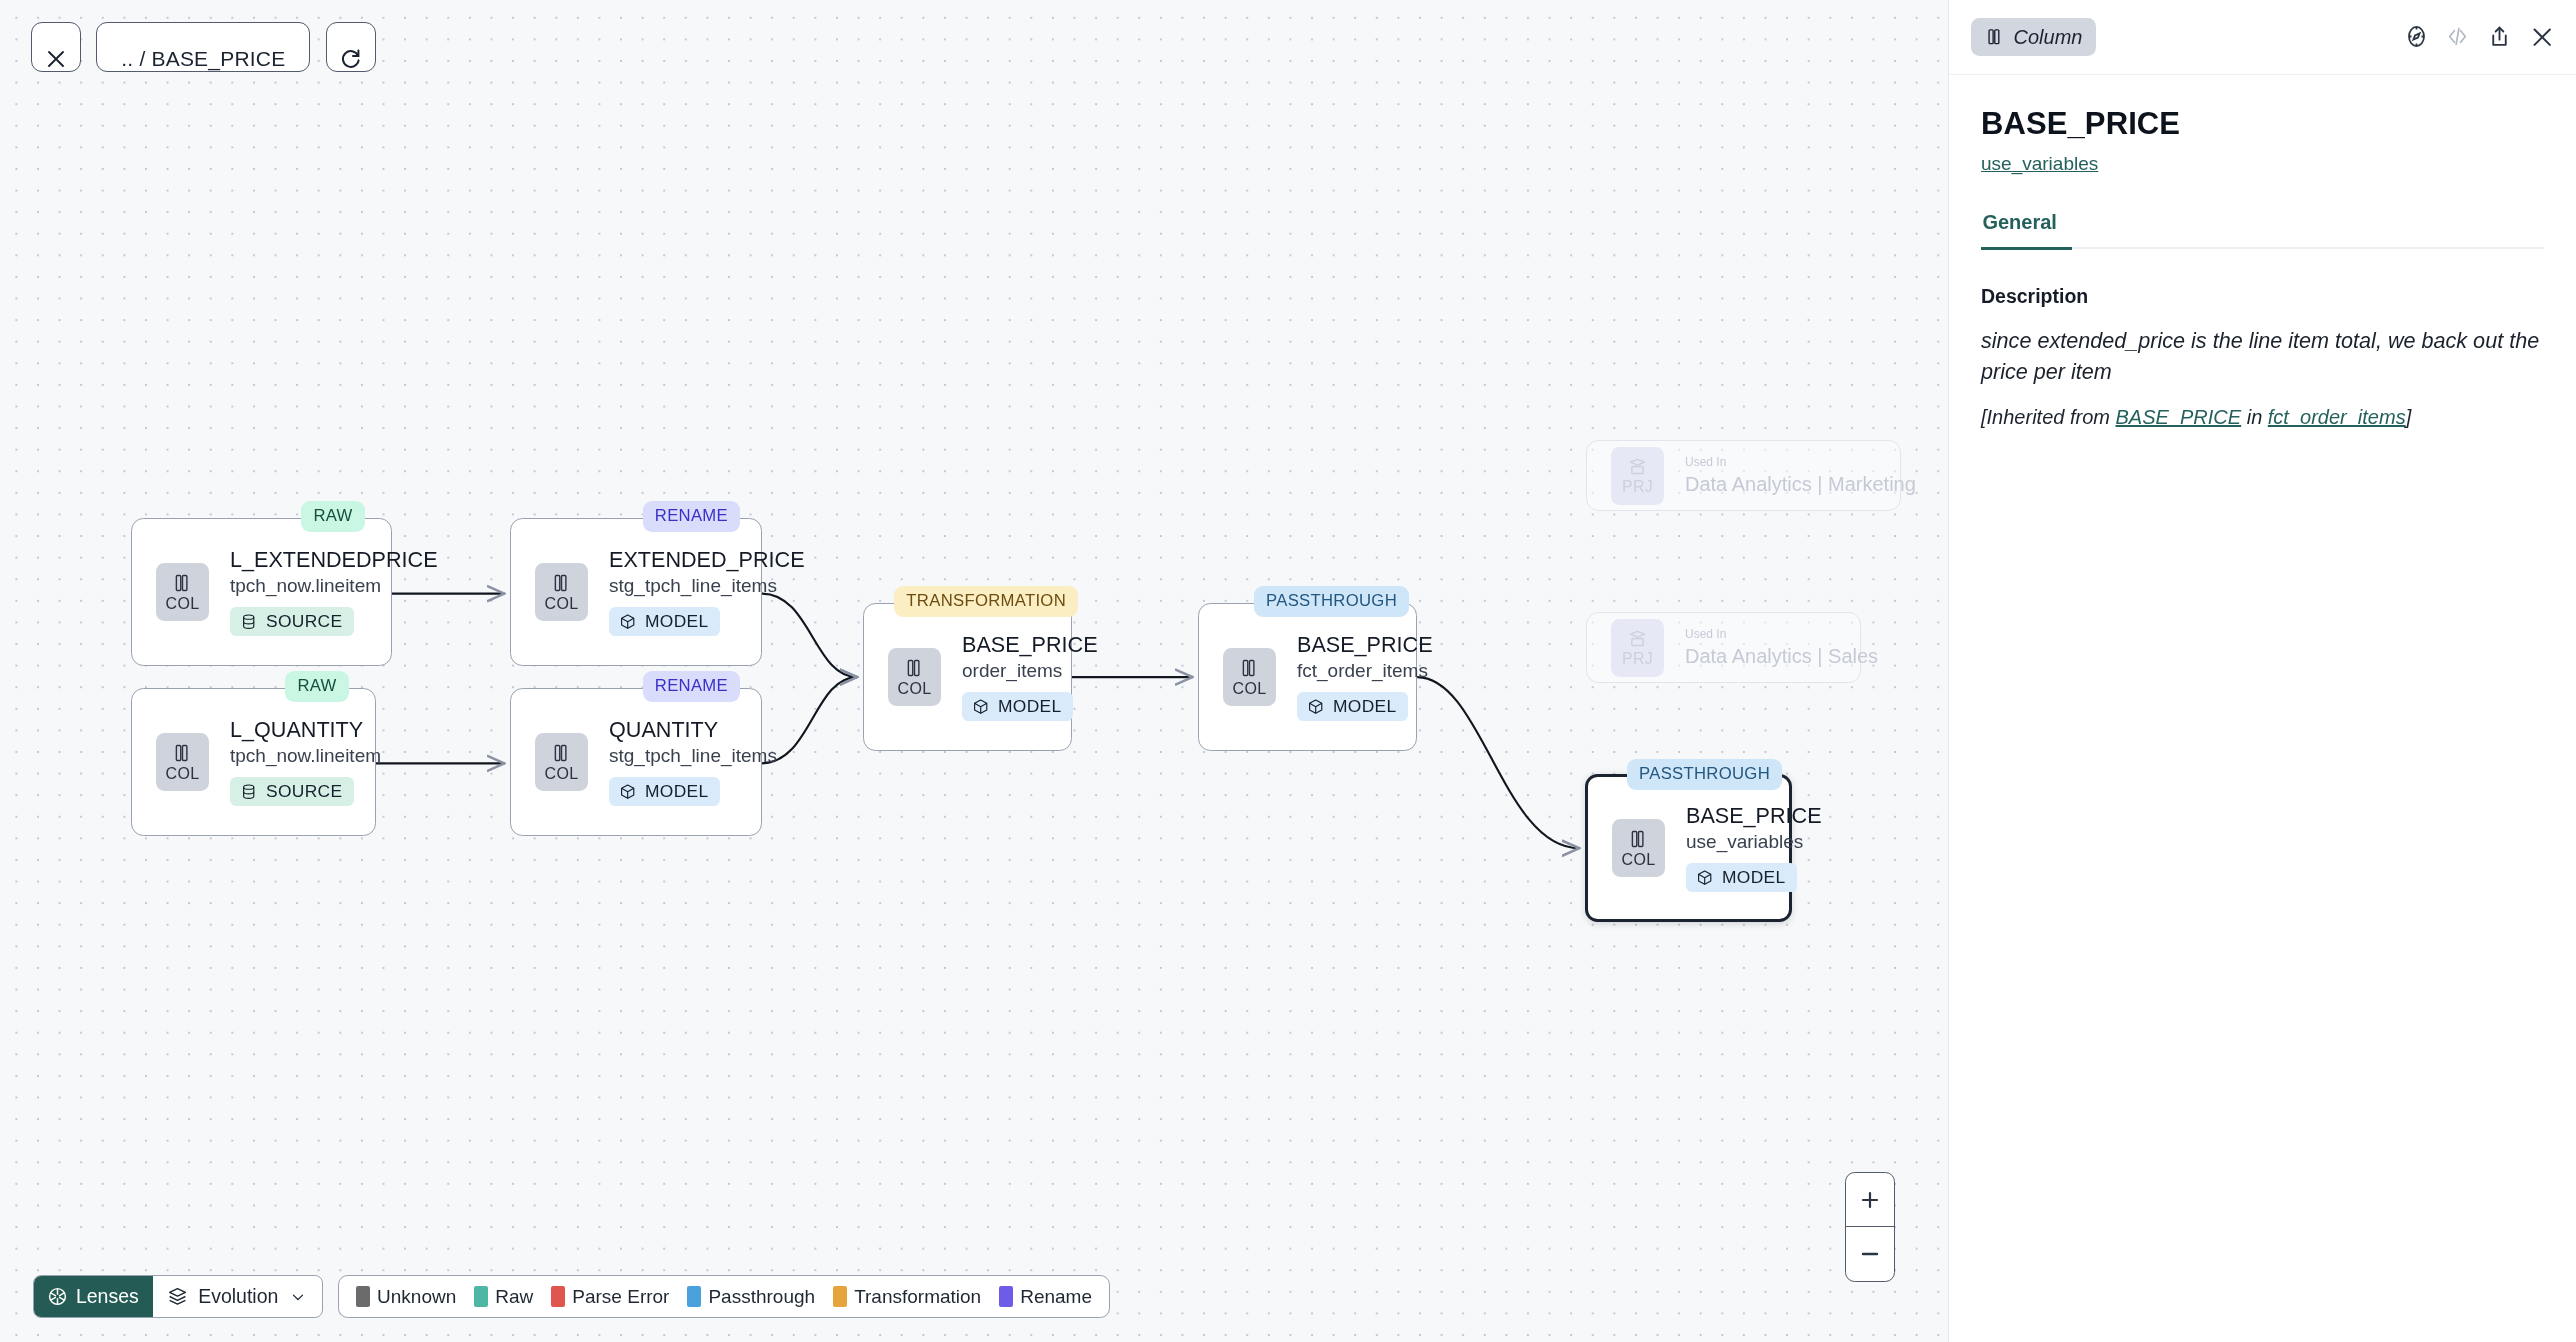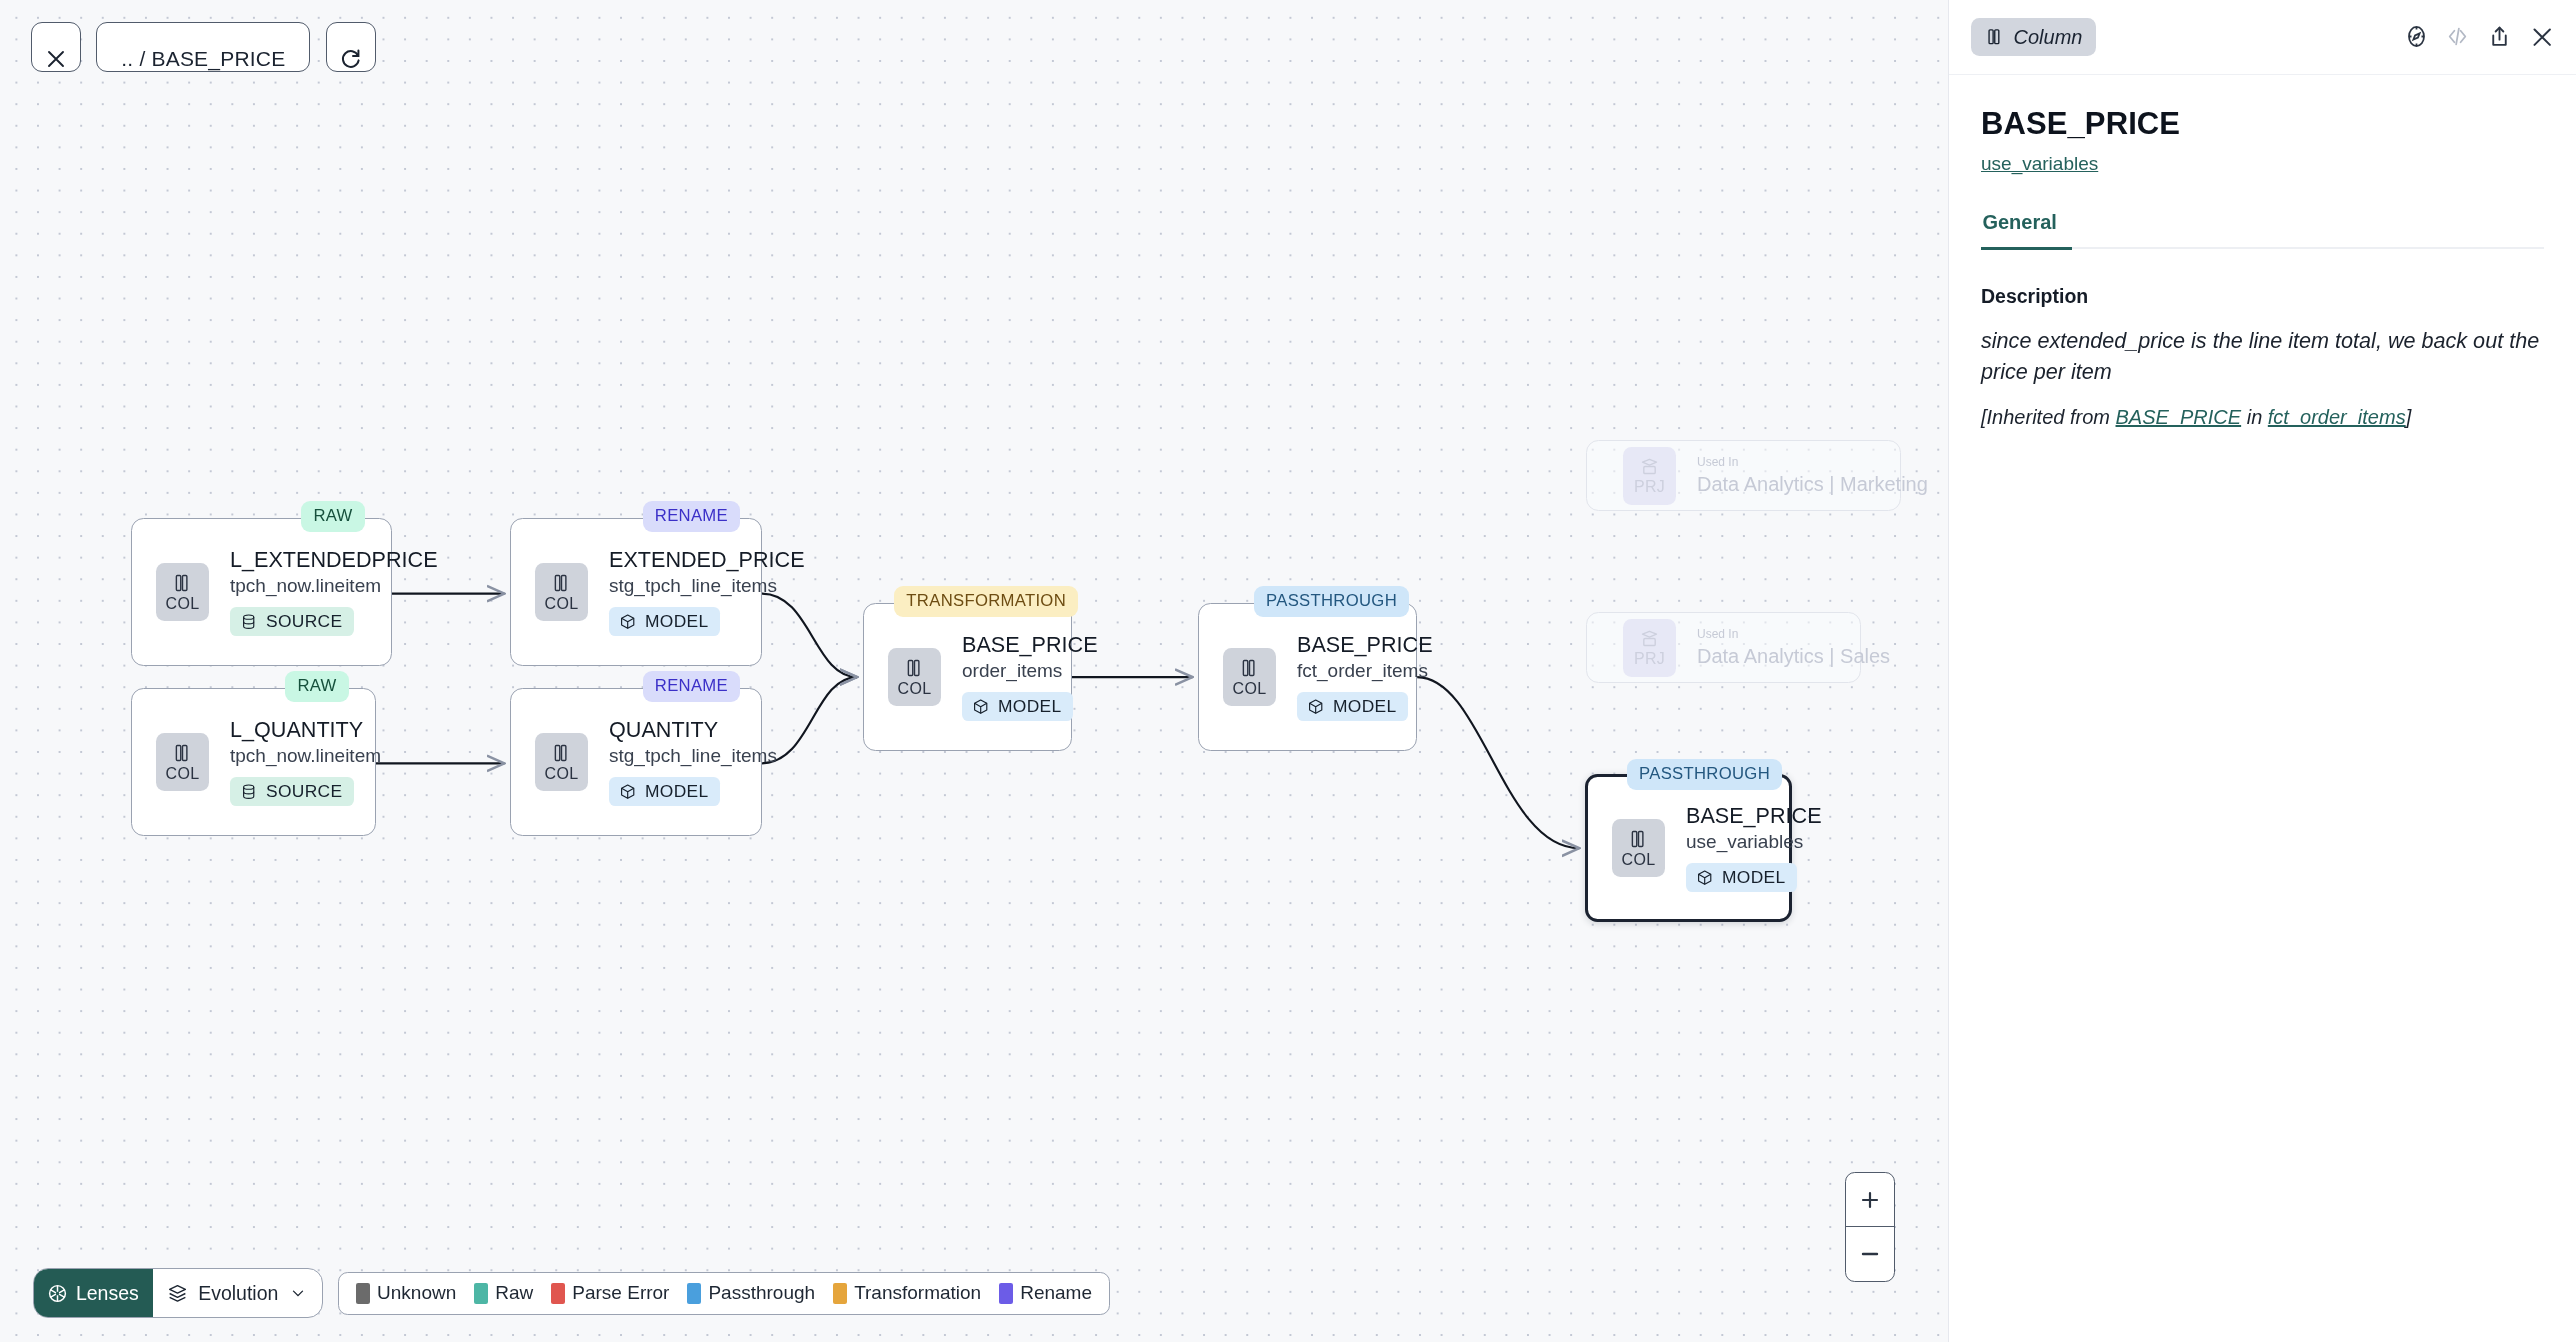--- a/index.html
+++ b/index.html
@@ -67,37 +67,37 @@
     border-radius: 9px; padding: 7px 12px;
     font-size: 16.7px; letter-spacing: 0.3px; line-height: 1; white-space: nowrap;
   }
   .tag-raw            { background: #c9f7e4; color: #16503c; }
   .tag-rename         { background: #d9dcfb; color: #3b30c8; }
   .tag-transformation { background: #fbeec2; color: #6d4c12; }
   .tag-passthrough    { background: #cfe6f9; color: #23577f; }
 
   
   .node.ghost { border: 1.4px solid #e2e5ec; background: rgba(250,251,253,.55); }
-  .ghost .kind-chip { background: #e7e8f6; margin-left: 12px; }
+  .ghost .kind-chip { background: #e7e8f6; }
   .ghost .kind-chip .kl, .ghost .kind-chip svg { color: #c9ccda; opacity: .85; }
   .ghost .node-title { font-size: 12px; color: #c6cad6; }
   .ghost .node-sub   { font-size: 20px; color: #c6cad6; }
 
   
   #zoomctl {
     position: absolute; right: 53px; bottom: 61px; z-index: 40;
     width: 50px; background: #fff;
     border: 1.7px solid #515b6b; border-radius: 9.7px; overflow: hidden;
   }
   .zbtn { height: 54px; display: flex; align-items: center; justify-content: center; cursor: pointer; }
   .zbtn:first-child { border-bottom: 1.7px solid #515b6b; }
 
   
   #bottombar { position: absolute; left: 33px; bottom: 25px; z-index: 40; display: flex; align-items: center; gap: 15.3px; }
-  #lensgroup { display: flex; align-items: stretch; border: 1.4px solid #9aa2b1; border-radius: 15px; overflow: hidden; height: 50px; background: #fff; }
+  #lensgroup { display: flex; align-items: stretch; border: 1.4px solid #9aa2b1; border-radius: 8px; overflow: hidden; height: 43px; background: #fff; }
   #lenses-btn { background: #245b54; color: #fff; display: flex; align-items: center; gap: 8.4px; padding: 0 14px 0 12.5px; font-size: 19.5px; cursor: pointer; }
   #evolution-btn { display: flex; align-items: center; gap: 10.4px; padding: 0 15.3px 0 14px; font-size: 19.5px; color: #1e2733; cursor: pointer; }
   #legend {
     display: flex; align-items: center; gap: 18px;
     border: 1.4px solid #9aa2b1; border-radius: 9.7px; background: #fff;
     height: 43px; padding: 0 16.7px;
   }
   .leg { display: flex; align-items: center; gap: 7px; font-size: 19px; color: #1e2733; white-space: nowrap; }
   .sw { width: 14px; height: 21px; border-radius: 2.1px; flex: none; }
 

